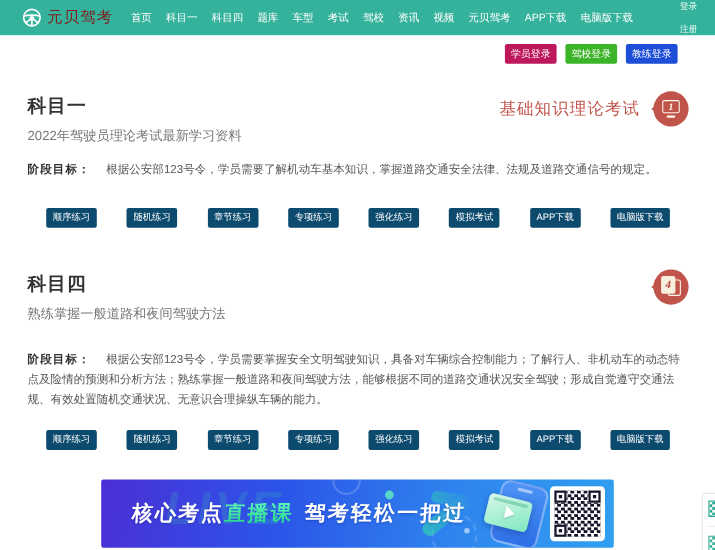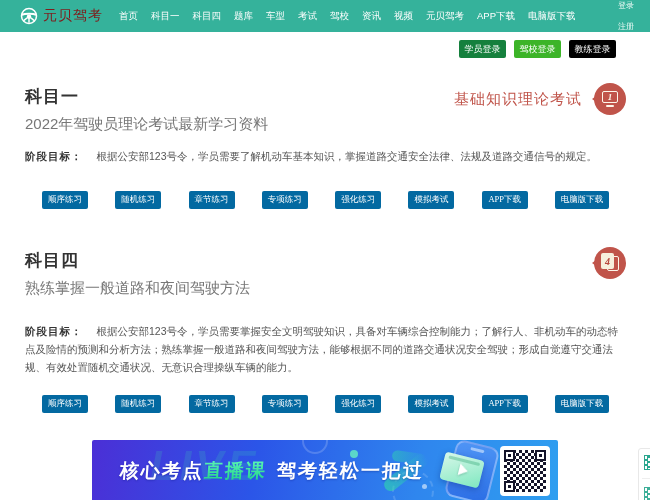--- a/index.html
+++ b/index.html
@@ -14,23 +14,23 @@
   .topnav { display:flex; align-items:center; gap:13px; margin-left:16px; flex:1; }
   .topnav span { color:#fff; font-size:9.5px; cursor:pointer; white-space:nowrap; }
   .authlinks { display:flex; gap:10px; margin-right:4px;flex-direction:column; }
   .authlinks span { color:#eafaf5; font-size:8px; cursor:pointer; }
 
   
   .loginrow { display:flex; justify-content:flex-end; gap:8px; padding-right:34px; margin-top:8px; }
   .loginbtn { width:47px; height:18px; border:none; border-radius:2px; color:#fff; font-size:9px;
     display:flex; align-items:center; justify-content:center; cursor:pointer;
     font-family:inherit; }
-  .loginbtn.student { background:#15803d; }
+  .loginbtn.student { background:#be185d; }
   .loginbtn.school  { background:#3cb428; }
-  .loginbtn.coach   { background:#000000; }
+  .loginbtn.coach   { background:#1d4ed8; }
 
   
   .content { padding:0 24px 0 25px; }
   .sec-row { display:flex; justify-content:space-between; align-items:flex-start; height:30px; margin-top:27px; }
   .sec-row.second { margin-top:40px; }
   .sec-title { font-size:17px; font-weight:bold; color:#333; letter-spacing:1px; }
   .sec-right { display:flex; align-items:center; gap:12px; position:relative; top:-2px; }
   .sec-exam-name { font-size:15px; color:#c0544a; font-family:"Liberation Serif",serif; letter-spacing:1px; }
   .badge { position:relative; width:32px; height:32px; background:#c0544a; border-radius:50%;
     display:flex; align-items:center; justify-content:center; flex-shrink:0; }
@@ -41,31 +41,31 @@
     display:flex; align-items:center; justify-content:center; color:#fdf6ea;
     font-size:9px; font-style:italic; font-weight:bold; font-family:"Liberation Serif",serif; }
   .monitor-stand { width:8px; height:2px; background:#fdf6ea; margin:2px auto 0; border-radius:1px; }
   
   .cards { position:relative; width:18px; height:20px; }
   .card-back { position:absolute; right:0; top:3px; width:12px; height:15px; border:1px solid #fdf6ea; border-radius:2px; }
   .card-front { position:absolute; left:0; top:0; width:13px; height:16px; background:#f6efdd; border-radius:2px;
     display:flex; align-items:center; justify-content:center; color:#b8473d;
     font-size:10px; font-weight:bold; font-style:italic; font-family:"Liberation Serif",serif; }
 
-  .sec-sub { font-size:15px; color:#777; margin-top:0; }
+  .sec-sub { font-size:12px; color:#777; margin-top:0; }
   .goal { font-size:10.5px; color:#555; margin-top:13px; line-height:18px; }
   .goal b { color:#333; font-weight:bold; margin-right:14px; letter-spacing:1px; }
   .goal.single { }
   .goal.multi { margin-top:24px; }
 
   .btnrow { display:flex; justify-content:space-between; margin-top:26px; padding:0 17px 0 17px; }
   .btnrow.second { margin-top:19px; }
-  .pbtn { width:46px; height:18px; background:#0369a1; border:none; border-radius:2px; color:#fff;
+  .pbtn { width:46px; height:18px; background:#0c4a6e; border:none; border-radius:2px; color:#fff;
     font-size:8.5px; display:flex; align-items:center; justify-content:center; cursor:pointer;
-    font-family:Liberation Serif, serif; white-space:nowrap; }
+    font-family:Liberation Sans, sans-serif; white-space:nowrap; }
   .pbtn.wide { width:54px; }
 
   
   .banner { position:relative; width:466px; height:62px; margin:27px auto 0; border-radius:2px; overflow:hidden;
     background:linear-gradient(100deg,#4b2fd6 0%,#2b55e8 35%,#2f86ee 70%,#2f9ff0 100%); cursor:pointer; }
   .banner .watermark { position:absolute; left:58px; top:2px; font-size:42px; font-weight:900; font-style:italic;
     color:rgba(61,235,168,0.16); letter-spacing:4px; }
   .banner-text { position:absolute; left:28px; top:50%; transform:translateY(-50%) skewX(-4deg);
     font-size:19px; font-weight:bold; color:#fff; letter-spacing:2px; white-space:nowrap;
     text-shadow:0 1px 2px rgba(10,20,120,0.35); }

